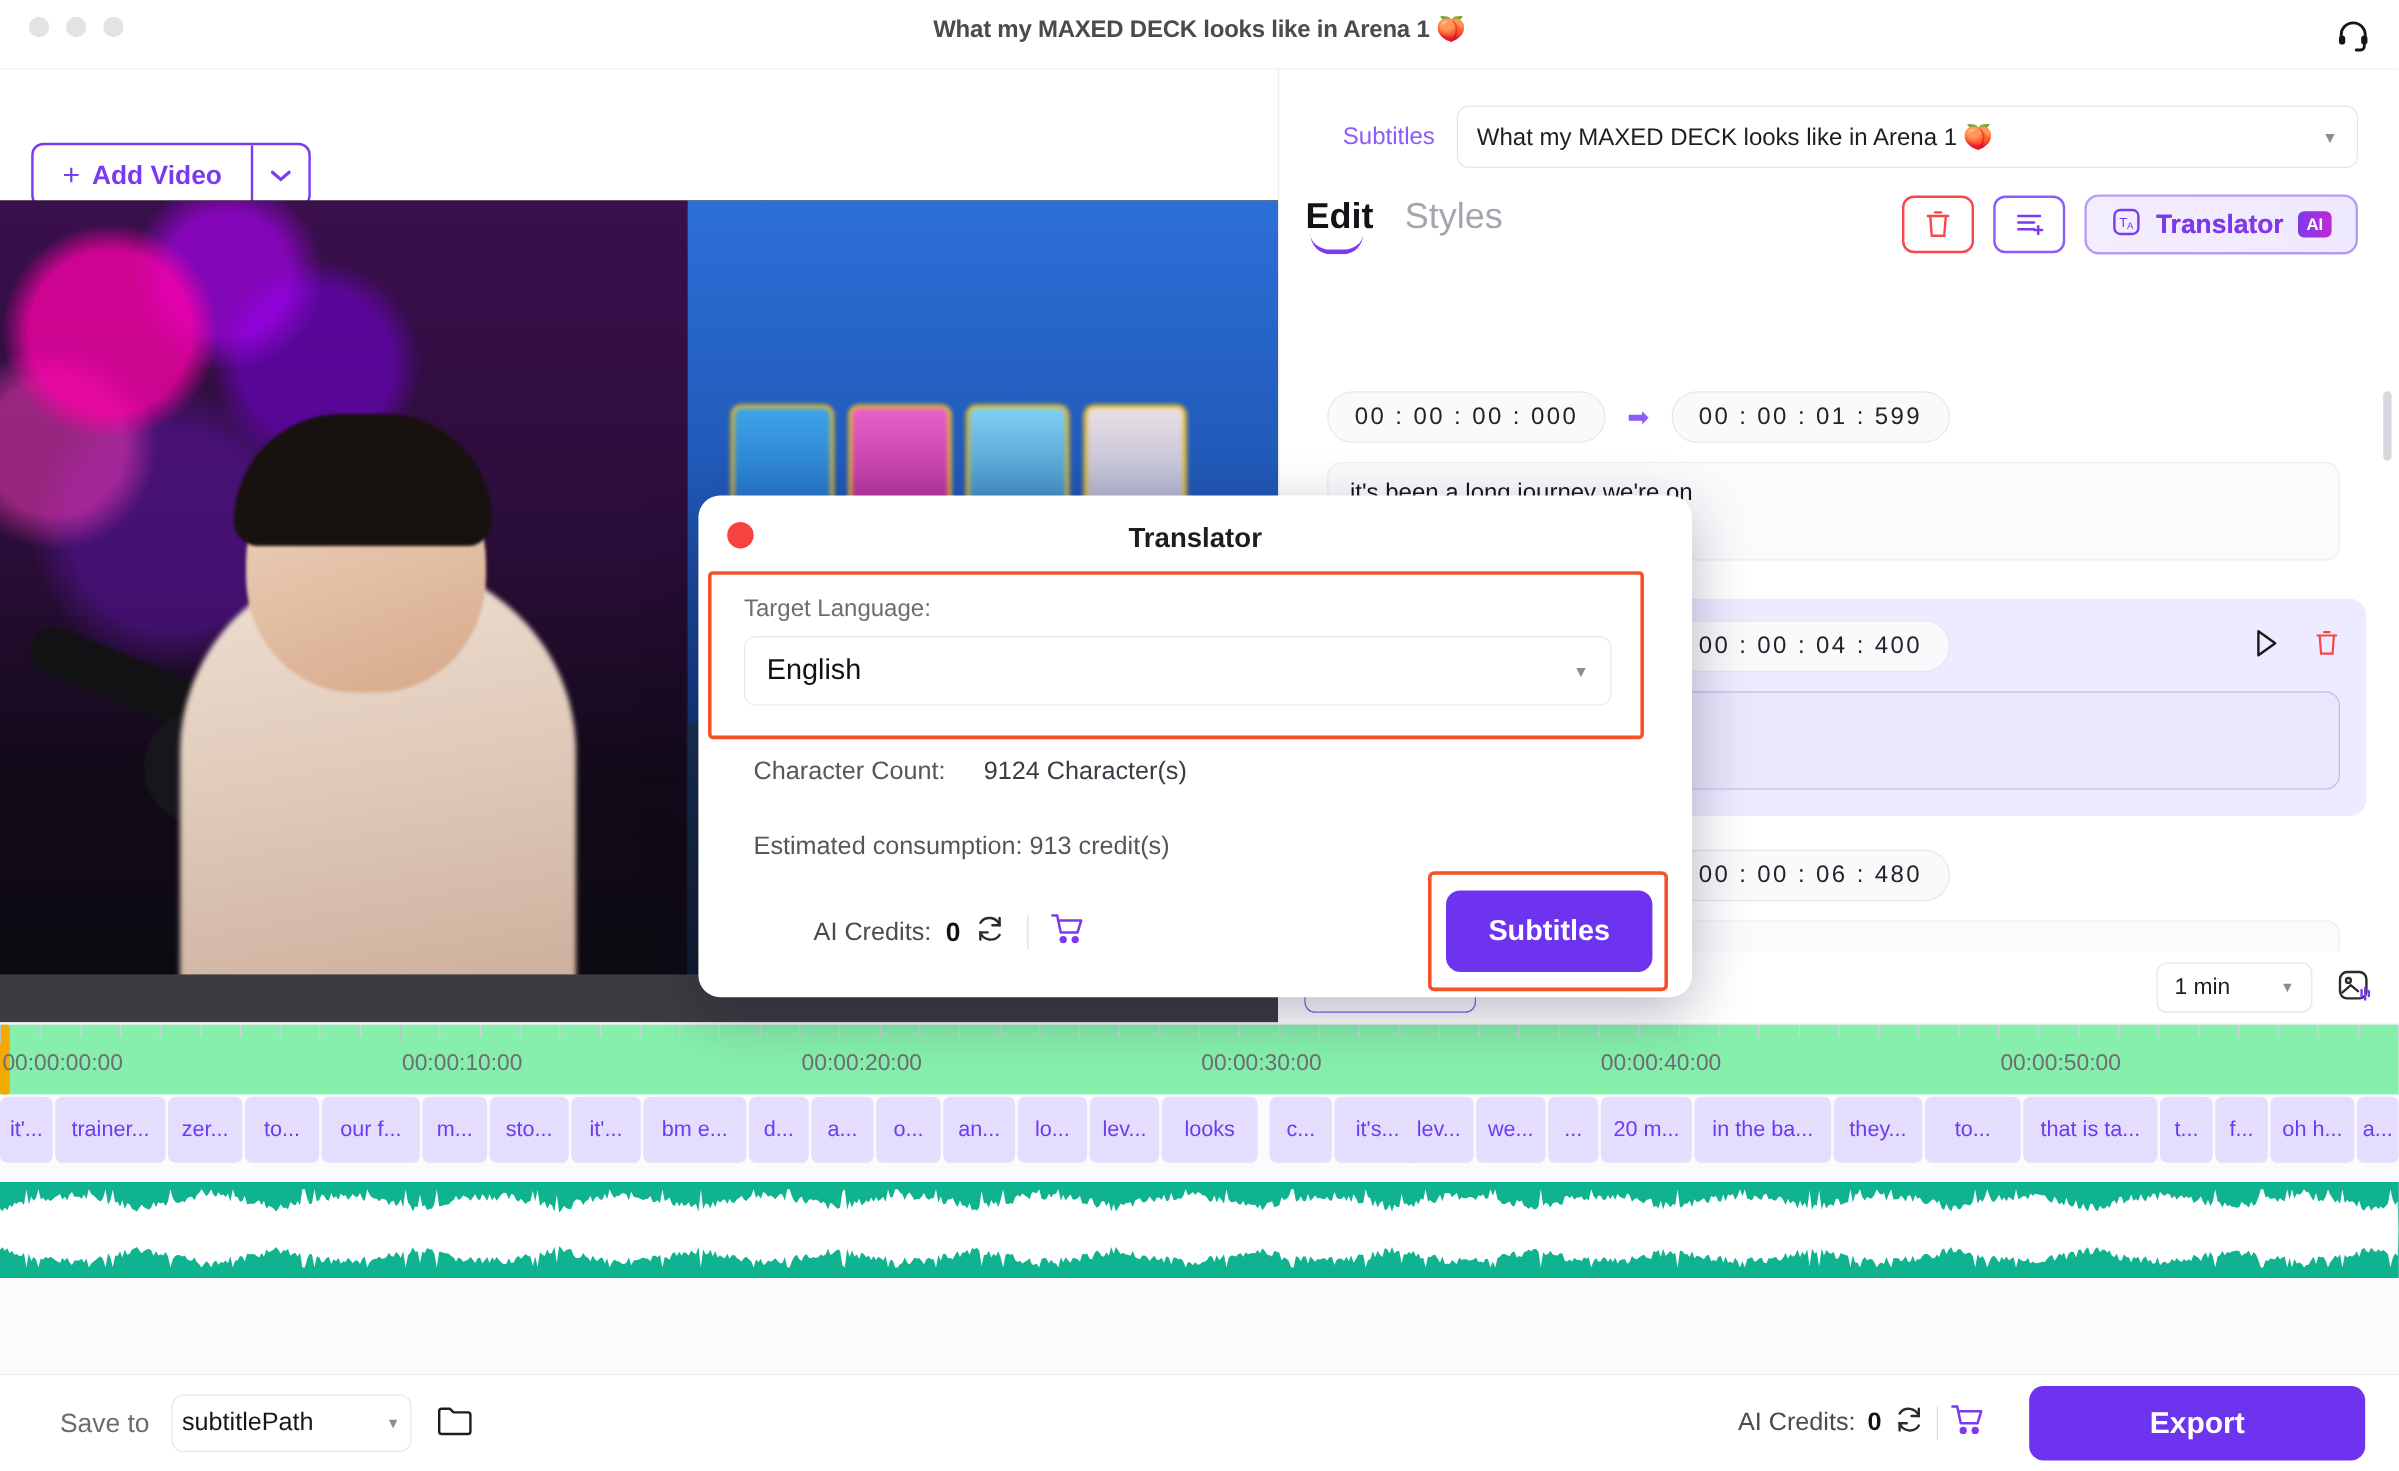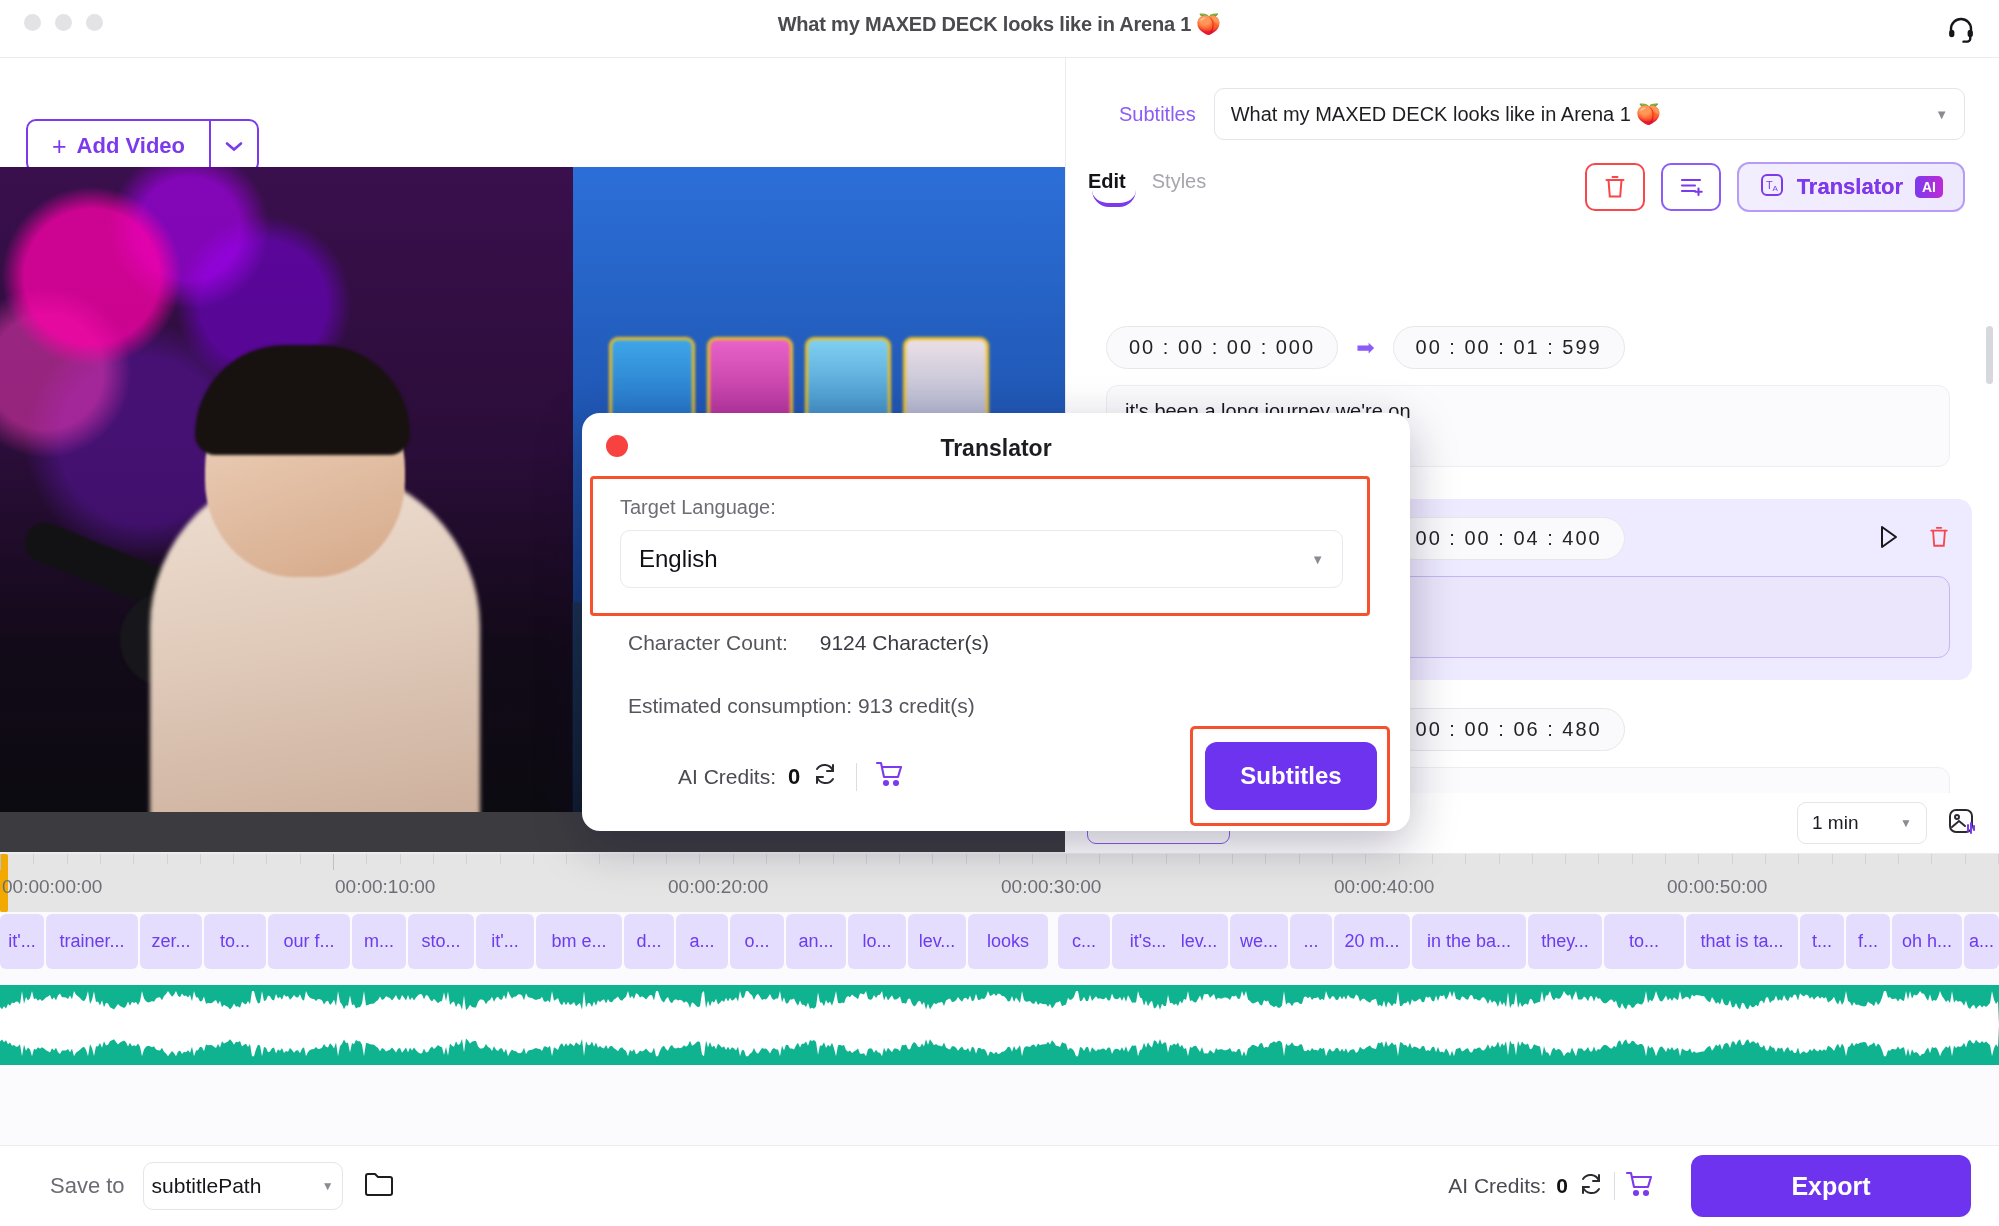--- a/index.html
+++ b/index.html
@@ -120,21 +120,21 @@
   .sub-header { display:flex; align-items:center; gap:18px; padding:30px 34px 0 18px; }
   .sub-label { font-size:20px; color:#8b5cf6; white-space:nowrap;margin-left:35px; }
   .sub-select {
     flex:1; height:52px; border:1px solid #e4e4ea; border-radius:10px; background:#fff;
     display:flex; align-items:center; padding:0 16px; cursor:pointer; position:relative;
   }
   .sub-select .txt { font-size:20px; color:#1d1d22; white-space:nowrap; overflow:hidden; text-overflow:ellipsis; }
   .sub-select .car { position:absolute; right:16px; color:#8b8b93; font-size:13px; }
 
   .tabs-row { display:flex; align-items:center; padding:22px 34px 0 22px; }
-  .tab { font-size:20px; color:#a5a5ae; margin-right:26px; cursor:pointer; position:relative; padding-bottom:12px; }
+  .tab { font-size:30px; color:#a5a5ae; margin-right:26px; cursor:pointer; position:relative; padding-bottom:12px; }
   .tab.active { color:#141418; font-weight:bold; }
   .tab.active::after {
     content:''; position:absolute; left:4px; bottom:-2px; width:44px; height:13px;
     border-bottom:4px solid #7c3aed; border-radius:0 0 22px 22px;
   }
   .tab-actions { margin-left:auto; display:flex; align-items:center; gap:16px; }
   .icon-btn {
     width:60px; height:48px; border-radius:10px; display:flex; align-items:center; justify-content:center;
     cursor:pointer; background:#fff;
   }
@@ -182,21 +182,21 @@
   .undo-redo { display:flex; gap:26px; margin-left:26px; }
   .al-right { margin-left:auto; display:flex; align-items:center; gap:20px; }
   .zoom-select {
     width:130px; height:42px; border:1px solid #e4e4ea; border-radius:9px; background:#fff;
     display:flex; align-items:center; justify-content:space-between; padding:0 14px;
     font-size:19px; color:#1d1d22; cursor:pointer;
   }
 
   
   .timeline { position:absolute; left:0; top:853px; width:1999px; height:292px; background:#fbfbfd; border-top:1px solid #ececf0; }
-  .ruler { position:relative; width:1999px; height:58px; background:#e5e5e5; }
+  .ruler { position:relative; width:1999px; height:58px; background:#86efac; }
   .ruler .tick { position:absolute; top:0; width:1px; height:10px; background:#d2d2d9; }
   .ruler .tick.major { height:16px; background:#bfbfc8; }
   .ruler .lbl { position:absolute; top:22px; font-size:19px; color:#6e6e77; white-space:nowrap; }
   .playhead { position:absolute; left:0; top:0; width:8px; height:58px; background:#f2a900; border-radius:2px; }
   .clip-track { position:relative; width:1999px; height:55px; margin-top:2px; }
   .clip {
     position:absolute; top:0; height:55px; background:#e4ddfd; border-radius:6px;
     display:flex; align-items:center; justify-content:center; overflow:hidden;
     color:#6d3bf0; font-size:18px; white-space:nowrap; cursor:pointer;
   }

